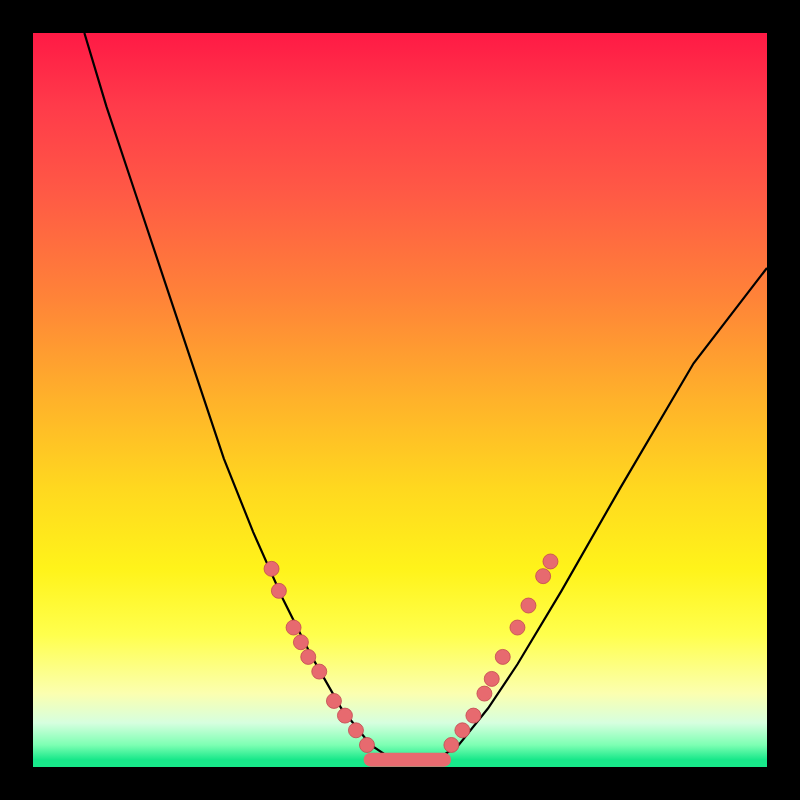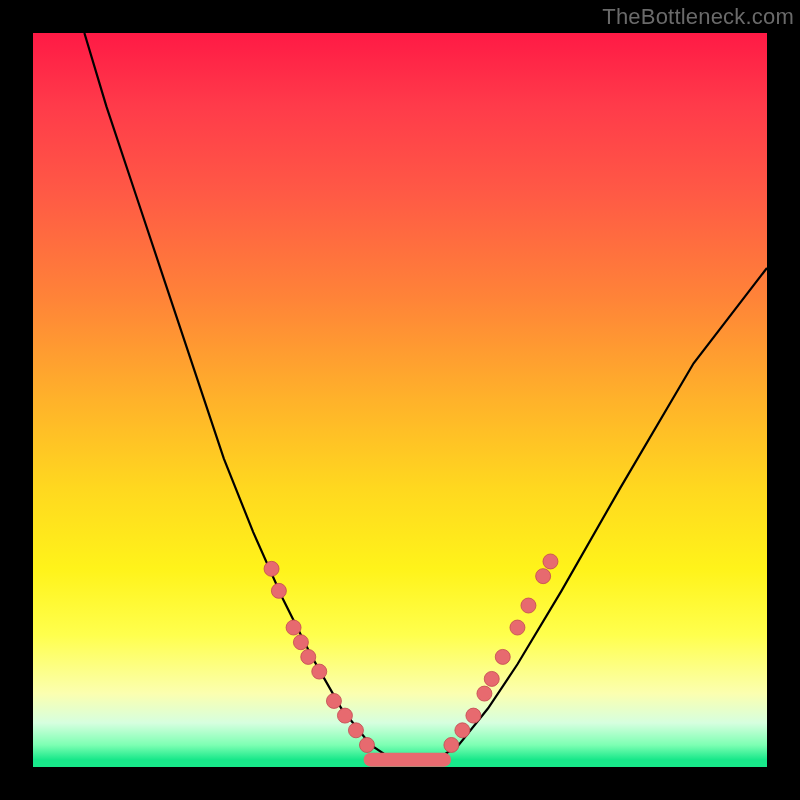--- a/index.html
+++ b/index.html
@@ -101,14 +101,13 @@
           <circle class="dot" cx="451.40999999999997" cy="660.6" r="7.5"></circle>
           <circle class="dot" cx="458.75" cy="645.92" r="7.5"></circle>
           <circle class="dot" cx="469.76" cy="623.9" r="7.5"></circle>
           <circle class="dot" cx="484.44" cy="594.54" r="7.5"></circle>
           <circle class="dot" cx="495.45000000000005" cy="572.52" r="7.5"></circle>
           <circle class="dot" cx="510.12999999999994" cy="543.16" r="7.5"></circle>
           <circle class="dot" cx="517.47" cy="528.48" r="7.5"></circle>
         </g>
     </svg>
   </div>
-  <div class="watermark">TheBottleneck.com</div>
 </div>
 
 </body></html>

